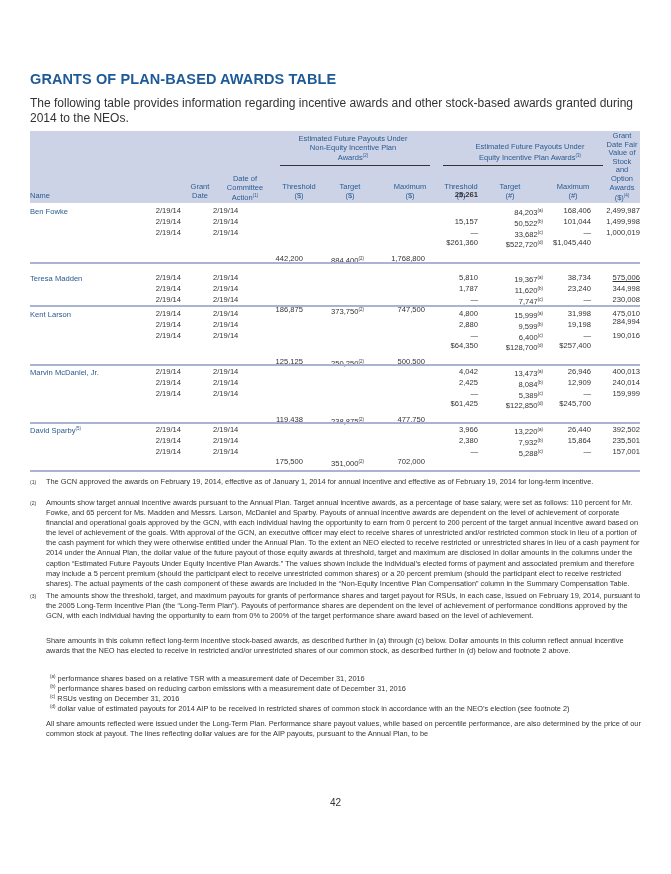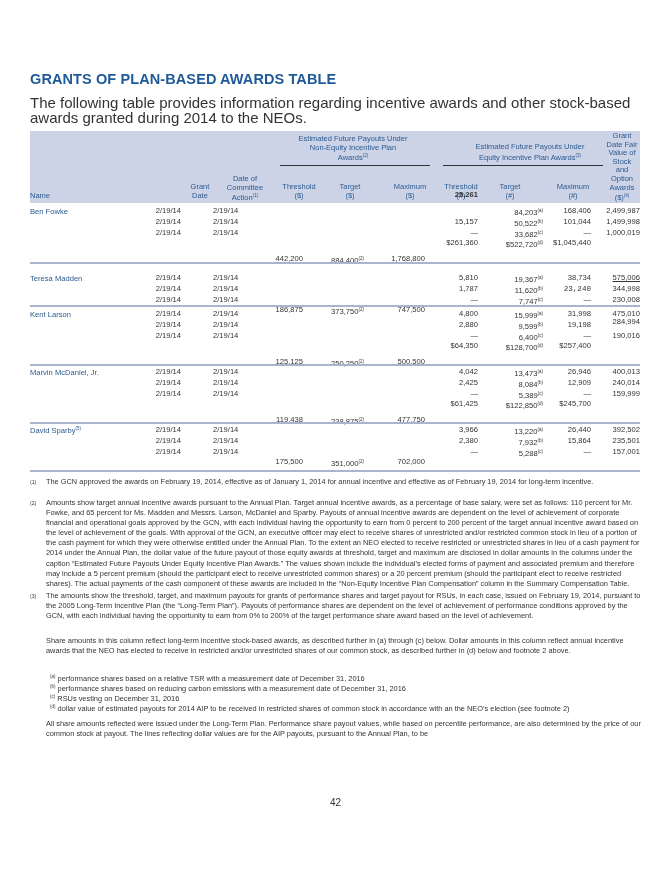--- a/index.html
+++ b/index.html
@@ -1,21 +1,21 @@
 <!DOCTYPE html>
 <html><head>
 <meta charset="utf-8">
 <style>
   html, body { margin: 0; padding: 0; background: #ffffff; }
   body { width: 671px; height: 874px; position: relative; overflow: hidden;
          font-family: "Liberation Sans", sans-serif; color: #333333; }
   .page-title { position: absolute; left: 30px; top: 71px; margin: 0;
          font-size: 14.5px; font-weight: bold; color: #1f5a98; letter-spacing: 0.1px; }
   .intro { position: absolute; left: 30px; top: 96px; width: 615px; margin: 0;
-         font-size: 15px; line-height: 14.5px; color: #333; }
+         font-size: 12px; line-height: 14.5px; color: #333; }
   .hdr { position: absolute; left: 30px; top: 131px; width: 610px; height: 72px; background: #cdd3e7; }
   .h { position: absolute; font-size: 7.5px; line-height: 8.6px; color: #2a5a90; text-align: center; }
   .h sup, .cell sup { font-size: 4.5px; vertical-align: 3px; }
   .grp-rule { position: absolute; height: 1.3px; background: #333; }
   .row-rule { position: absolute; left: 30px; width: 610px; height: 2px; background: #a9b4d0; }
   .cell { position: absolute; font-size: 7.6px; line-height: 10px; color: #333; white-space: nowrap; }
   .name { position: absolute; left: 30px; font-size: 7.6px; color: #2a5a90; white-space: nowrap; }
   .fn-mark { position: absolute; left: 30px; font-size: 5px; color: #333; }
   .fn-text { position: absolute; left: 46px; width: 598px; font-size: 7.4px; line-height: 10.1px; color: #333; margin: 0; }
   .sub { position: absolute; left: 50px; font-size: 7.4px; line-height: 10px; color: #333; white-space: nowrap; }
@@ -121,21 +121,21 @@
     <div class="cell" style="top: 273px; right: 490px;"><span>2/19/14</span></div>
     <div class="cell" style="top: 273px; left: 213px;"><span>2/19/14</span></div>
     <div class="cell" style="top: 273px; right: 193px;"><span>5,810</span></div>
     <div class="cell" style="top: 273px; right: 128px;"><span>19,367</span><sup>(a)</sup></div>
     <div class="cell" style="top: 273px; right: 80px;"><span>38,734</span></div>
     <div class="cell" style="top: 273px; right: 31px; text-decoration: underline;"><span>575,006</span></div>
     <div class="cell" style="top: 283.8px; right: 490px;"><span>2/19/14</span></div>
     <div class="cell" style="top: 283.8px; left: 213px;"><span>2/19/14</span></div>
     <div class="cell" style="top: 283.8px; right: 193px;"><span>1,787</span></div>
     <div class="cell" style="top: 283.8px; right: 128px;"><span>11,620</span><sup>(b)</sup></div>
-    <div class="cell" style="top: 283.8px; right: 80px; font-family: Liberation Mono, monospace;"><span>23,240</span></div>
+    <div class="cell" style="top: 283.8px; right: 80px;"><span>23,240</span></div>
     <div class="cell" style="top: 283.8px; right: 31px;"><span>344,998</span></div>
     <div class="cell" style="top: 294.6px; right: 490px;"><span>2/19/14</span></div>
     <div class="cell" style="top: 294.6px; left: 213px;"><span>2/19/14</span></div>
     <div class="cell" style="top: 294.6px; right: 193px;"><span>—</span></div>
     <div class="cell" style="top: 294.6px; right: 128px;"><span>7,747</span><sup>(c)</sup></div>
     <div class="cell" style="top: 294.6px; right: 80px;"><span>—</span></div>
     <div class="cell" style="top: 294.6px; right: 31px;"><span>230,008</span></div>
     <div class="cell" style="top: 305.4px; right: 368px;"><span>186,875</span></div>
     <div class="cell" style="top: 305.4px; right: 307px;"><span>373,750</span><sup>(2)</sup></div>
     <div class="cell" style="top: 305.4px; right: 246px;"><span>747,500</span></div>

